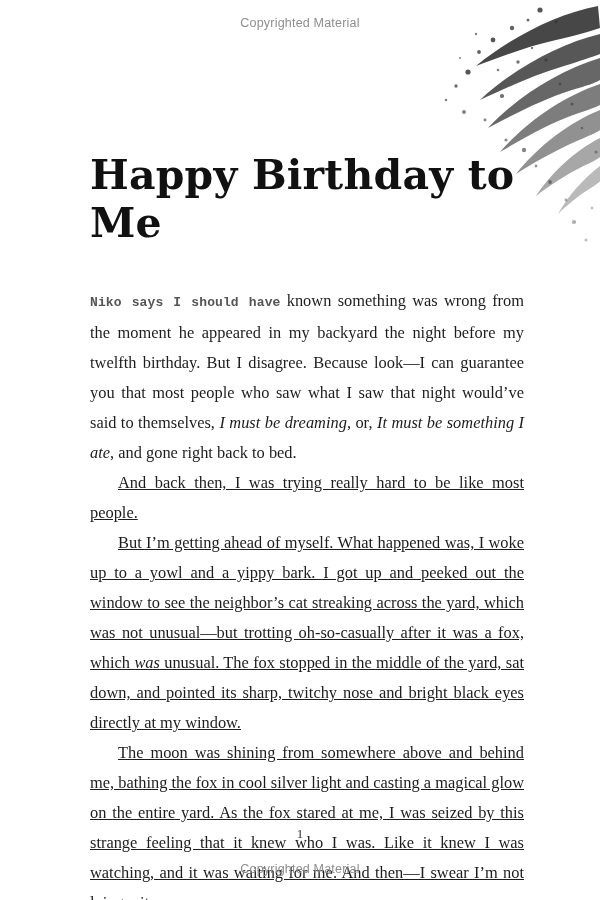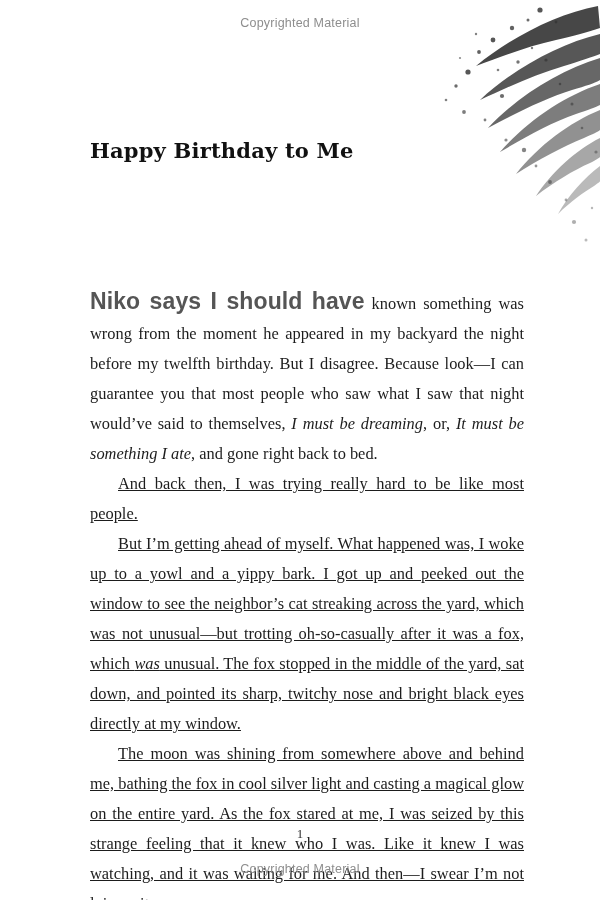--- a/index.html
+++ b/index.html
@@ -49,42 +49,42 @@
   }
   .corner-art svg { display: block; }
 
   .chapter-title {
     position: absolute;
     left: 90px;
     top: 124px;
     width: 430px;
     font-family: "DejaVu Serif", serif;
     font-weight: bold;
-    font-size: 21px;
+    font-size: 41px;
     letter-spacing: 0.2px;
     color: #111111;
   }
 
   .body-text {
     position: absolute;
     left: 90px;
     top: 286px;
     width: 434px;
     font-size: 16.4px;
     line-height: 30px;
     text-align: justify;
     color: #1d1d1d;
   }
   .body-text p { margin: 0; }
   .body-text p + p { text-indent: 28px; text-decoration: underline; }
 
   .dropcap-lead {
-    font-family: Liberation Sans, sans-serif;
+    font-family: Liberation Mono, monospace;
     font-weight: bold;
-    font-size: 23px;
+    font-size: 13px;
     color: #555555;
     letter-spacing: 0.1px;
   }
   .it { font-style: italic; }
 
   .folio {
     position: absolute;
     left: 0;
     top: 826px;
     width: 100%;

